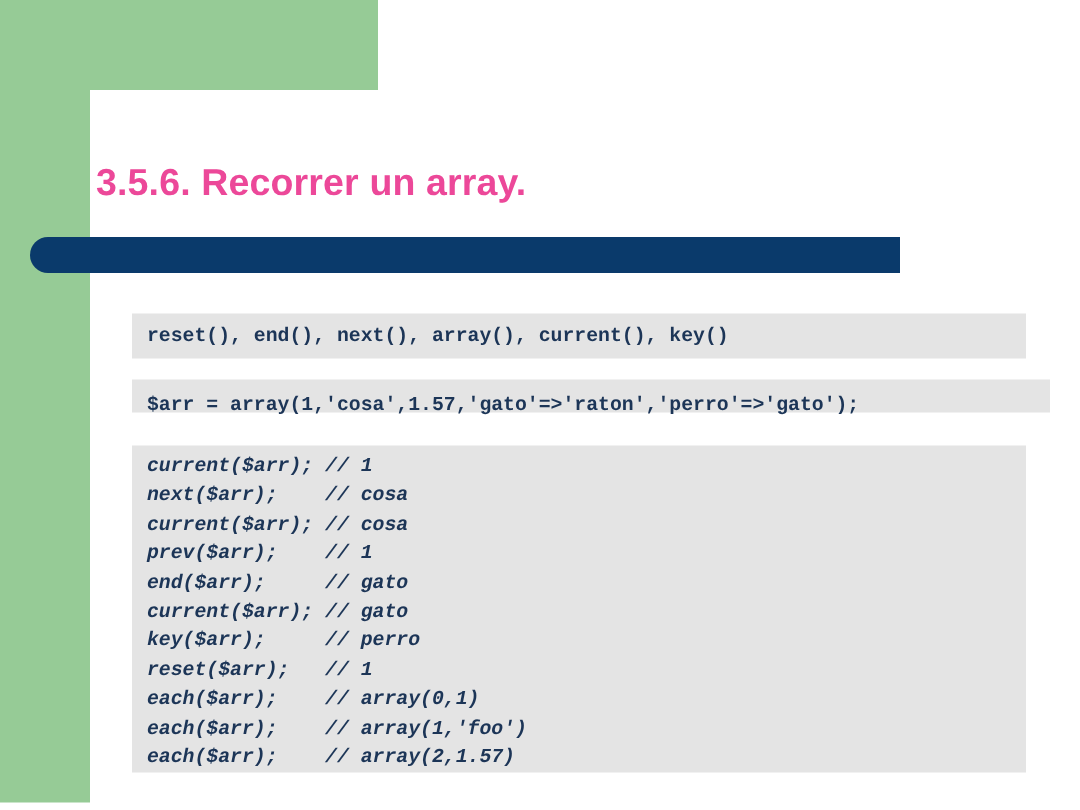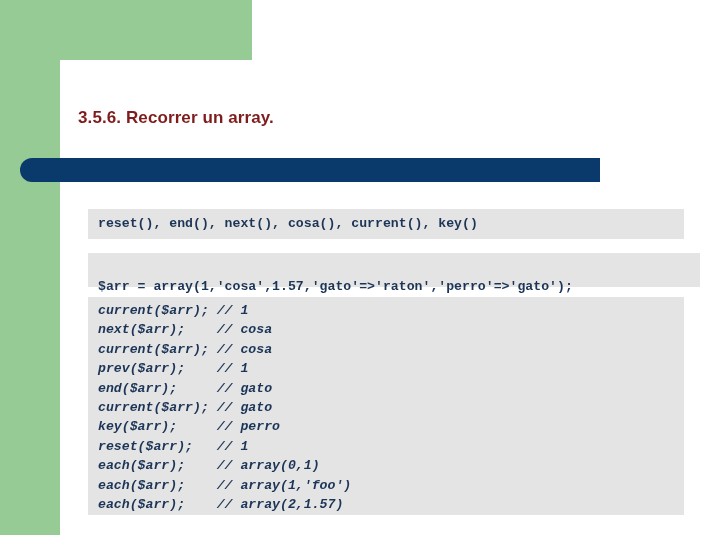--- a/index.html
+++ b/index.html
@@ -41,26 +41,26 @@
     top: 60px;
     width: 660px;
     height: 480px;
     background: #ffffff;
     border-top-left-radius: 26px;
   }
 
   
   .title {
     position: absolute;
-    left: 78px;
+    left: 64px;
     top: 108px;
     width: 580px;
-    font-size: 17px;
+    font-size: 25px;
     font-weight: bold;
-    color: #7f1d1d;
+    color: #ec4899;
     letter-spacing: 0.1px;
     white-space: nowrap;
   }
 
   
   .navy-bar {
     position: absolute;
     left: 20px;
     top: 158px;
     width: 580px;
@@ -85,22 +85,22 @@
     left: 88px;
     top: 209px;
     width: 596px;
     height: 30px;
     padding: 5px 0 0 10px;
   }
   #code-block-array {
     left: 88px;
     top: 253px;
     width: 612px;
-    height: 34px;
-    padding: 24px 0 0 10px;
+    height: 22px;
+    padding: 7px 0 0 10px;
   }
   #code-block-listing {
     left: 88px;
     top: 297px;
     width: 596px;
     height: 218px;
     padding: 4px 0 0 10px;
     font-style: italic;
   }
   .code-line {
@@ -114,19 +114,19 @@
 <div id="slide">
 
   <div class="green-top"></div>
   <div class="green-col"></div>
   <div class="white-round"></div>
 
   <div class="title">3.5.6. Recorrer un array.</div>
 
   <div class="navy-bar"></div>
 
-  <div class="code-block" id="code-block-functions">reset(), end(), next(), cosa(), current(), key()</div>
+  <div class="code-block" id="code-block-functions">reset(), end(), next(), array(), current(), key()</div>
 
   <div class="code-block" id="code-block-array">$arr = array(1,'cosa',1.57,'gato'=&gt;'raton','perro'=&gt;'gato');</div>
 
   <div class="code-block" id="code-block-listing"><span class="code-line">current($arr); // 1</span><span class="code-line">next($arr);    // cosa</span><span class="code-line">current($arr); // cosa</span><span class="code-line">prev($arr);    // 1</span><span class="code-line">end($arr);     // gato</span><span class="code-line">current($arr); // gato</span><span class="code-line">key($arr);     // perro</span><span class="code-line">reset($arr);   // 1</span><span class="code-line">each($arr);    // array(0,1)</span><span class="code-line">each($arr);    // array(1,'foo')</span><span class="code-line">each($arr);    // array(2,1.57)</span></div>
 
 </div>
 
 </body></html>

